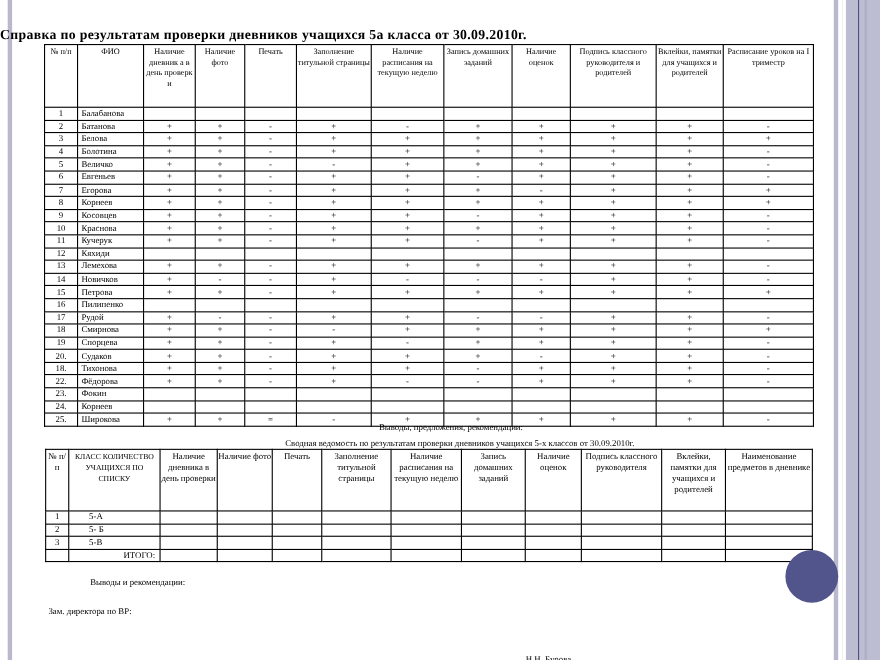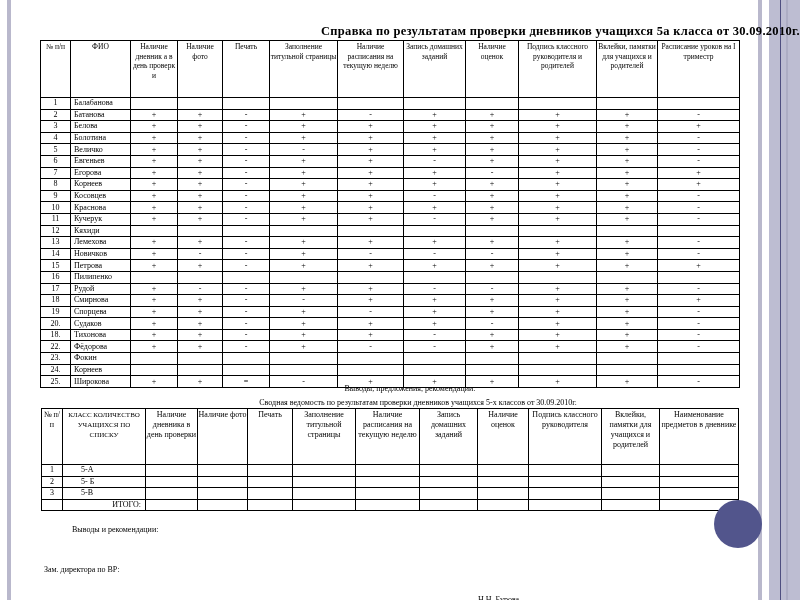--- a/index.html
+++ b/index.html
@@ -4,36 +4,36 @@
 <style>
   html, body { margin:0; padding:0; }
   body { width:800px; height:600px; background:#fff; position:relative; overflow:hidden; font-family:"Liberation Serif", "DejaVu Serif", serif; color:#000; }
   .left-bar { position:absolute; left:7px; top:0; width:4px; height:600px; background:#b9b8cc; }
   .right-deco { position:absolute; left:766px; top:0; width:34px; height:600px; background:#bdbdd2; }
   .right-deco .stripe1 { position:absolute; left:0; top:0; width:3px; height:600px; background:#fff; }
   .right-deco .stripe0 { position:absolute; left:-8px; top:0; width:4px; height:600px; background:#b9b8cc; }
   .right-deco .line { position:absolute; left:14px; top:0; width:1px; height:600px; background:#4f4f80; }
   .right-deco .shade { position:absolute; left:20px; top:0; width:2px; height:600px; background:#adadc4; }
   .circle { position:absolute; left:714px; top:500px; width:48px; height:48px; border-radius:50%; background:#52558c; }
-  .title { position:absolute; left:0; top:24px; width:800px; text-align:right; font-weight:bold; font-size:12.5px; letter-spacing:0.3px; }
+  .title { position:absolute; left:0; top:24px; width:800px; text-align:left; font-weight:bold; font-size:12.5px; letter-spacing:0.3px; }
   table { border-collapse:collapse; position:absolute; table-layout:fixed;border-radius:18px; }
   td, th { border:1px solid #000; font-weight:normal; padding:0; text-align:center; vertical-align:middle; overflow:hidden; white-space:nowrap; }
   #main { left:40px; top:40px; width:699px; font-size:8px; }
   #main th { vertical-align:top; white-space:normal; line-height:9.5px; padding-top:1px; font-size:7.5px; height:55px; }
   #main td { height:10.6px; line-height:10px; font-size:8px; }
   #main td.name { text-align:left; padding-left:3px; }
   .sub1 { position:absolute; top:384px; left:0; width:800px; text-align:center; font-size:8px; padding-left:20px; box-sizing:border-box; }
   .sub2 { position:absolute; top:398px; left:0; width:800px; text-align:center; font-size:8px; padding-left:36px; box-sizing:border-box; }
   #summary { left:41px; top:408px; width:697px; font-size:8px; }
   #summary th { vertical-align:top; white-space:normal; line-height:10px; padding-top:1px; font-size:8px; height:54px; }
   #summary td { height:10.5px; line-height:10px; }
   #summary td.cls { text-align:left; padding-left:18px; }
   #summary td.total { text-align:right; padding-right:4px;margin-top:16px; }
-  .conclusions { position:absolute; left:48px; top:525px; font-size:8px;padding-left:24px; }
-  .deputy { position:absolute; left:44px; top:565px; font-size:8px; }
+  .conclusions { position:absolute; left:58px; top:525px; font-size:8px;padding-left:24px; }
+  .deputy { position:absolute; left:44px; top:551px; font-size:8px; }
   .signer { position:absolute; left:478px; top:547px; font-size:8px;margin-top:48px; }
 </style>
 </head>
 <body>
 
 <div class="left-bar"></div>
 <div class="right-deco">
   <div class="stripe0"></div>
   <div class="stripe1"></div>
   <div class="line"></div>

